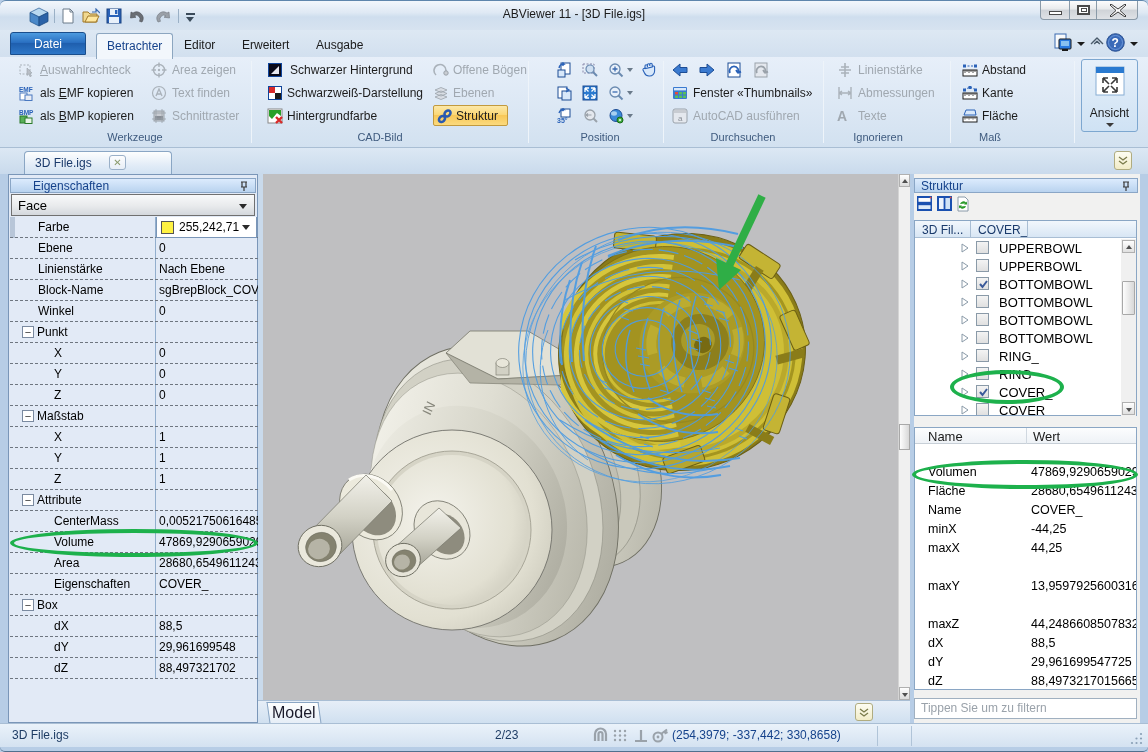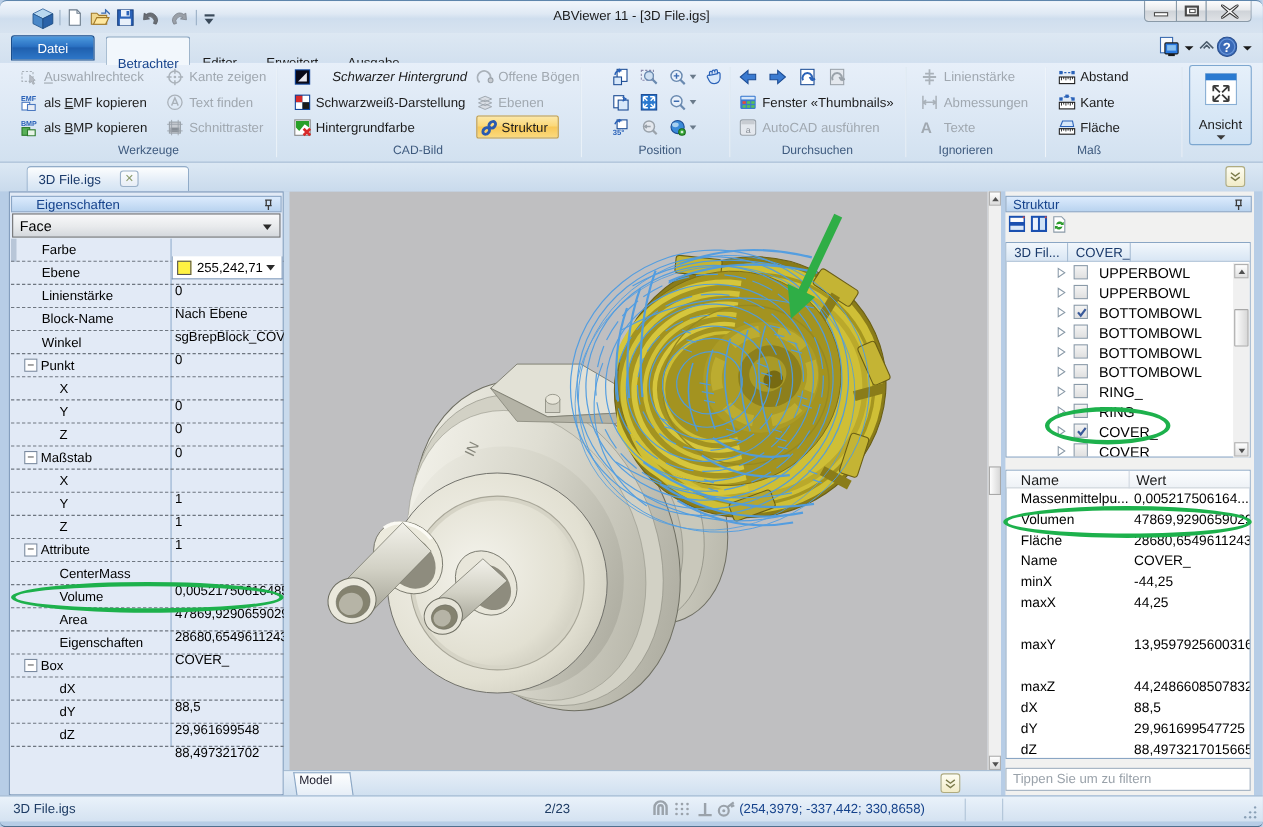--- a/index.html
+++ b/index.html
@@ -12,21 +12,21 @@
   border-top:1px solid #5e86ac; border-radius:6px 6px 0 0; }
 #title { left:0; top:6px; width:1148px; text-align:center; font-size:12px; color:#1c1c1c; }
 
 #winbtns { left:1040px; top:0; width:100px; height:19px; }
 .wbtn { position:absolute; top:0; height:19px; background:linear-gradient(#fdfdfd,#e8eaec 45%,#cfd3d8 50%,#dfe2e6); border:1px solid #8a9aa8; border-top:none; }
 .wbtn.b1 { left:0; width:30px; border-radius:0 0 0 4px; }
 .wbtn.b2 { left:29px; width:28px; }
 .wbtn.b3 { left:56px; width:42px; border-radius:0 0 4px 0; }
 
 #tabrow { left:0; top:30px; width:1148px; height:27px; background:linear-gradient(#dde8f3,#d2e0ef); }
-.rtab { position:absolute; top:3px; height:24px; line-height:24px; padding:12px 10px; font-size:12px; color:#1a1a1a; }
+.rtab { position:absolute; top:3px; height:24px; line-height:24px; padding:0 10px; font-size:12px; color:#1a1a1a; }
 #tDatei { left:10px; top:2px; height:23px; line-height:23px; background:linear-gradient(#4d9bdf,#2a70c2 45%,#1f5fae 50%,#2e77c8); color:#fff; border:1px solid #1a4e8c; border-radius:3px 3px 0 0; padding:0 23px; }
 #tBetr { background:#f2f7fc; border:1px solid #8ca6c0; border-bottom:none; border-radius:3px 3px 0 0; color:#15428b; height:26px; z-index:5; }
 
 #ribbon { left:0; top:57px; width:1148px; height:91px;
   background:linear-gradient(#e7eff9, #dbe7f4 60%, #d2e1f0); border-bottom:1px solid #a9bed4; }
 .rsep { position:absolute; top:4px; width:1px; height:82px; background:#c3d4e6; border-right:1px solid #eef4fa; }
 .glabel { position:absolute; top:74px; font-size:11px; color:#3e5a7e; text-align:center; }
 .rbtn { position:absolute; font-size:12px; color:#1c1c1c; white-space:nowrap; height:20px; line-height:20px; }
 .rbtn .u { text-decoration:underline; }
 .gray { color:#a0a8b0 !important; }
@@ -36,21 +36,21 @@
 #ansicht { position:absolute; left:1081px; top:2px; width:57px; height:73px; background:linear-gradient(#e6f0fa,#cfe2f4); border:1px solid #7da7d0; border-radius:3px; }
 
 #docstrip { left:0, top:148px; width:1148px; height:26px; }
 
 #leftpanel { left:8px; top:174px; width:250px; height:549px; background:#e2eaf6; border:1px solid #7a96b8; }
 #view3d { left:258px; top:174px; width:652px; height:549px; background:#c9daec; }
 #rightpanel { left:914px; top:174px; width:226px; height:549px; background:#f1f1f0; }
 
 .prow { position:absolute; left:0; width:248px; height:21px; font-size:12px; color:#000; }
 .pname { position:absolute; left:0; top:0; width:146px; height:21px; line-height:21px; }
-.pval { position:absolute; left:146px; top:0; width:102px; height:21px; line-height:21px; padding-left:3px;margin-top:16px; }
+.pval { position:absolute; left:146px; top:0; width:102px; height:21px; line-height:21px; padding-left:3px; }
 .dash { border-bottom:1px dashed #6e7680; }
 .pbox { position:absolute; left:12px; top:4px; width:12px; height:12px; background:#fff; border:1px solid #7a8aa0; line-height:10px; text-align:center; font-size:11px; color:#333; }
 
 .trow { position:absolute; left:0; width:100%; height:18px; font-size:13px; color:#000; line-height:18px; }
 
 #statusbar { left:0; top:723px; width:1148px; height:24px; background:linear-gradient(#eaf2fa,#d4e2f1); border-top:1px solid #a9bed4; font-size:12px; color:#1e3c64; }
 #bottomframe { left:0; top:747px; width:1148px; height:5px; background:#b7cde6; border-bottom:1px solid #50708e; border-radius:0 0 6px 6px; }
 .greenellipse { position:absolute; border:4px solid #1db14c; border-radius:50%; }
 </style>
 </head>
@@ -143,21 +143,21 @@
     <svg class="icon16" style="left:19px; top:5px;" viewBox="0 0 16 16">
         <rect x="1" y="3" width="10" height="9" fill="none" stroke="#aab2ba" stroke-dasharray="2 1.5"></rect>
         <path d="M8 6 L13 11 L11 11.5 L12.5 14 L11 14.7 L9.7 12 L8 13.5 Z" fill="#b8bec6" stroke="#9aa2aa" stroke-width=".6"></path>
       </svg>
     <div class="rbtn gray" style="left:40px; top:3px;"><span class="u">A</span>uswahlrechteck</div>
     <svg class="icon16" style="left:151px; top:5px;" viewBox="0 0 16 16">
         <circle cx="8" cy="8" r="5.5" fill="none" stroke="#aab2ba" stroke-width="1.4"></circle>
         <path d="M8 0.5 V5 M8 11 V15.5 M0.5 8 H5 M11 8 H15.5" stroke="#aab2ba" stroke-width="1.4"></path>
         <circle cx="8" cy="8" r="1.2" fill="#aab2ba"></circle>
       </svg>
-    <div class="rbtn gray" style="left:172px; top:3px;">Kante zeigen</div>
+    <div class="rbtn gray" style="left:172px; top:3px;">Area zeigen</div>
     <svg class="icon16" style="left:19px; top:28px;" viewBox="0 0 16 16">
         <text x="0" y="6.5" font-size="6.5" font-weight="bold" fill="#2a62b8" font-family="Liberation Sans">EMF</text>
         <rect x="1" y="8" width="7" height="7" fill="#fff" stroke="#4a78c0"></rect>
         <rect x="6" y="10" width="7" height="5.5" fill="#e8ecf4" stroke="#4a78c0"></rect>
       </svg>
     <div class="rbtn" style="left:40px; top:26px;">als <span class="u">E</span>MF kopieren</div>
     <svg class="icon16" style="left:151px; top:28px;" viewBox="0 0 16 16">
         <circle cx="8" cy="8" r="6.5" fill="none" stroke="#aab2ba" stroke-width="1.2"></circle>
         <path d="M5 11 L8 4 L11 11 M6 9 H10" stroke="#aab2ba" stroke-width="1.3" fill="none"></path>
       </svg>
@@ -173,21 +173,21 @@
         <rect x="4" y="8" width="8" height="4" fill="#888e96"></rect>
         <path d="M1 5 H15 M1 11 H15 M5 1 V15 M11 1 V15" stroke="#9aa2aa" stroke-width=".8"></path>
       </svg>
     <div class="rbtn gray" style="left:172px; top:49px;">Schnittraster</div>
 
     <svg class="icon16" style="left:267px; top:5px;" viewBox="0 0 16 16">
         <rect x="1" y="1" width="14" height="14" fill="#10449a"></rect>
         <rect x="2" y="2" width="12" height="12" fill="#0a0a1a"></rect>
         <path d="M4 12 L12 4 L12 12 Z" fill="#e8e8f0"></path>
       </svg>
-    <div class="rbtn" style="left:302px; top:3px;font-style:italic;">Schwarzer Hintergrund</div>
+    <div class="rbtn" style="left:290px; top:3px;">Schwarzer Hintergrund</div>
     <svg class="icon16" style="left:267px; top:28px;" viewBox="0 0 16 16">
         <rect x="1" y="1" width="14" height="14" fill="#10449a"></rect>
         <rect x="2" y="2" width="6" height="6" fill="#d82a2a"></rect>
         <rect x="8" y="2" width="6" height="6" fill="#fff"></rect>
         <rect x="2" y="8" width="6" height="6" fill="#fff"></rect>
         <rect x="8" y="8" width="6" height="6" fill="#1a1a1a"></rect>
       </svg>
     <div class="rbtn" style="left:287px; top:26px;">Schwarzweiß-Darstellung</div>
     <svg class="icon16" style="left:267px; top:51px;" viewBox="0 0 16 16">
         <rect x="1" y="1" width="14" height="14" fill="#fff" stroke="#888"></rect>
@@ -606,21 +606,21 @@
           <div class="abs" style="left:2px; top:4px; border-left:3.5px solid transparent; border-right:3.5px solid transparent; border-bottom:4px solid #505050;"></div>
         </div>
       <div class="abs" style="left:0; top:513px; width:11px; height:13px; background:linear-gradient(#fefefe,#dcdcdc); border:1px solid #b0b0b0;">
           <div class="abs" style="left:2px; top:5px; border-left:3.5px solid transparent; border-right:3.5px solid transparent; border-top:4px solid #505050;"></div>
         </div>
       <div class="abs" style="left:0; top:250px; width:11px; height:26px; background:linear-gradient(90deg,#fdfdfd,#d8d8d8); border:1px solid #a8a8a8;"></div>
     </div>
 
     <div class="abs" style="left:0; top:526px; width:652px; height:23px; background:linear-gradient(#e6eef7,#d0e0f0); border-top:1px solid #a9bed4;">
       <div class="abs" style="left:10px; top:1px; width:52px; height:21px; background:linear-gradient(#fdfefe,#e6eef7); border:1px solid #8aa6c4; border-bottom:none; font-size:11px; color:#1a1a2a; text-align:center; line-height:20px; transform:skewX(8deg);"></div>
-      <div class="abs" style="left:14px; top:3px; font-size:11px; color:#1a1a2a;">Model</div>
+      <div class="abs" style="left:14px; top:3px; font-size:16px; color:#1a1a2a;">Model</div>
       <div class="abs" style="left:597px; top:2px; width:18px; height:18px; background:linear-gradient(#fdfdf2,#f2ecc8); border:1px solid #b0ac80; border-radius:3px;">
           <svg style="position:absolute;left:3px;top:4px;" width="10" height="10" viewBox="0 0 10 10">
             <path d="M1 1 L5 4 L9 1 M1 5 L5 8 L9 5" fill="none" stroke="#7a7a4a" stroke-width="1.3"></path>
           </svg>
         </div>
     </div>
   </div>
   <div id="rightpanel" class="abs">
     <div class="abs" style="left:0px; top:4px; width:224px; height:15px; background:linear-gradient(#dcebfd,#b9d3ef); border:1px solid #8aa6c6; font-size:12px; color:#15428b; line-height:14px; padding-left:6px;">Struktur
       <svg class="abs" style="right:6px; top:2px;" width="10" height="11" viewBox="0 0 10 11">
@@ -741,24 +741,20 @@
       </div>
     </div>
     <div class="greenellipse" style="left:36px; top:196px; width:114px; height:34px;"></div>
     <div class="abs" style="left:0px; top:253px; width:223px; height:263px; background:#fff; border:1px solid #8aa6c4;">
       <div class="abs" style="left:0; top:0; width:221px; height:16px; background:linear-gradient(#fcfdfe,#eef2f6); border-bottom:1px solid #c8d0d8;">
         <span class="abs" style="left:13px; top:1px; font-size:13px; color:#1a1a1a;">Name</span>
         <span class="abs" style="left:111px; top:0; width:1px; height:16px; background:#d0d8e0;"></span>
         <span class="abs" style="left:118px; top:1px; font-size:13px; color:#1a1a1a;">Wert</span>
       </div>
       <div id="nwtable" class="abs" style="left:0; top:16px; width:221px; height:246px; font-size:12.5px; color:#000; overflow:hidden;">
-<div style="position:absolute;left:0;top:0px;width:221px;height:19px;line-height:19px;">
-            <span style="position:absolute;left:13px;">Massenmittelpu...</span>
-            <span style="position:absolute;left:116px;">0,005217506164...</span>
-          </div>
 <div style="position:absolute;left:0;top:19px;width:221px;height:19px;line-height:19px;">
             <span style="position:absolute;left:13px;">Volumen</span>
             <span style="position:absolute;left:116px;">47869,9290659029</span>
           </div>
 <div style="position:absolute;left:0;top:38px;width:221px;height:19px;line-height:19px;">
             <span style="position:absolute;left:13px;">Fläche</span>
             <span style="position:absolute;left:116px;">28680,6549611243</span>
           </div>
 <div style="position:absolute;left:0;top:57px;width:221px;height:19px;line-height:19px;">
             <span style="position:absolute;left:13px;">Name</span>

